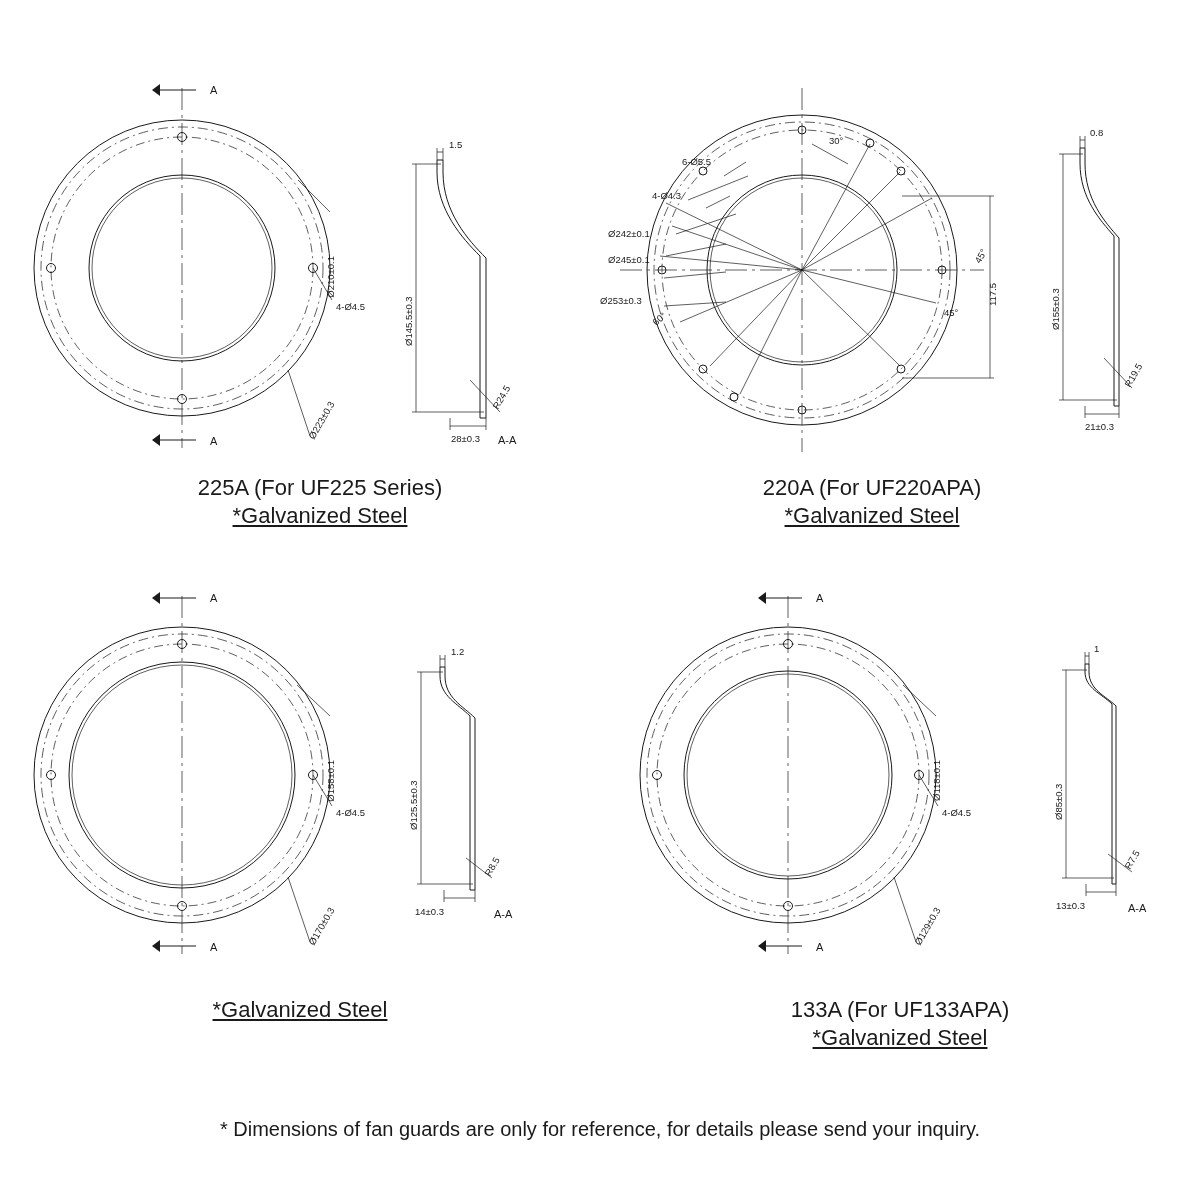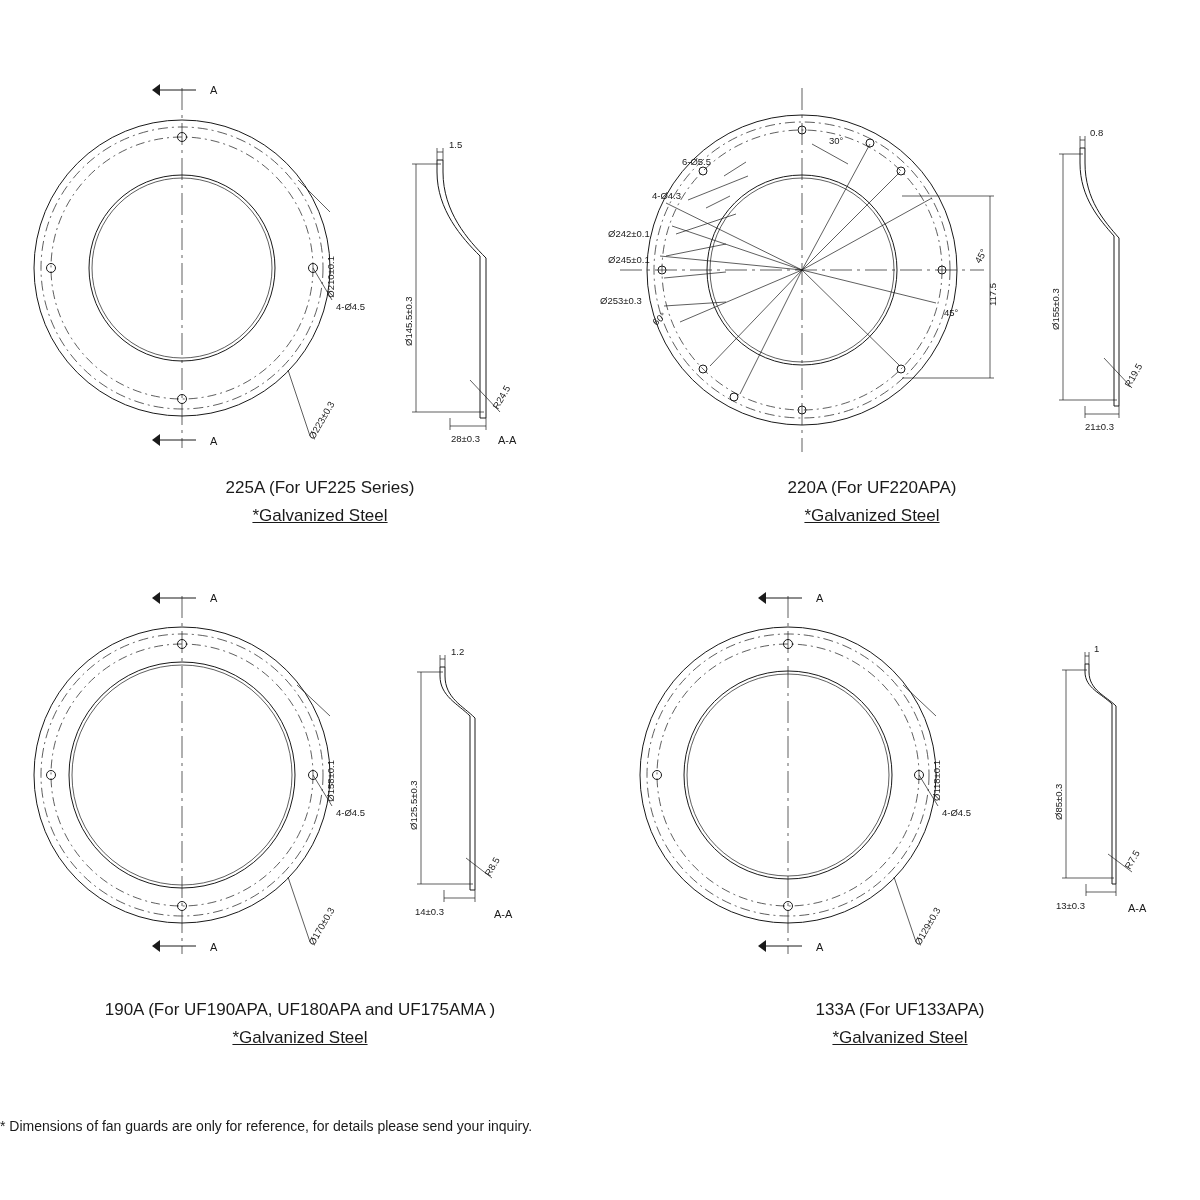--- a/index.html
+++ b/index.html
@@ -1,21 +1,21 @@
 <!DOCTYPE html>
 <html><head>
 <meta charset="utf-8">
 <style>
   html,body{margin:0;padding:0;background:#ffffff;}
   body{width:1200px;height:1200px;font-family:"Liberation Sans", sans-serif;color:#1a1a1a;position:relative;overflow:hidden;}
   .sheet{position:absolute;left:0;top:0;width:1200px;height:1200px;}
   .panel{position:absolute;}
-  .caption{position:absolute;text-align:center;font-size:17px;line-height:28px;color:#1a1a1a;width:600px;}
+  .caption{position:absolute;text-align:center;font-size:22px;line-height:28px;color:#1a1a1a;width:600px;}
   .caption .sub{display:block;text-decoration:underline;}
-  .footnote{position:absolute;left:0;top:1118px;width:1200px;text-align:left;font-size:14px;color:#1a1a1a;}
+  .footnote{position:absolute;left:0;top:1118px;width:1200px;text-align:center;font-size:20px;color:#1a1a1a;}
   svg{display:block;overflow:visible;}
   text{font-family:"Liberation Sans", sans-serif;fill:#1a1a1a;}
   .dim{font-size:9.5px;}
   .lbl{font-size:11px;}
 </style>
 </head>
 <body>
 
 <div class="sheet">
 
@@ -245,21 +245,20 @@
       <text class="dim" transform="rotate(-90 417 258)" x="417" y="258">Ø125.5±0.3</text>
       <text class="dim" transform="rotate(-60 490 305)" x="490" y="305">R8.5</text>
       <text class="dim" x="415" y="343">14±0.3</text>
 
       <text class="lbl" x="210" y="30">A</text>
       <text class="lbl" x="210" y="379">A</text>
       <text class="lbl" x="494" y="346">A-A</text>
     </svg>
   </div>
   <div class="caption" style="left:0px;top:996px;">
-    <span>190A (For UF190APA, UF180APA and UF175AMA )</span>
     <span class="sub">*Galvanized Steel</span>
   </div>
 
   <div class="panel" style="left:580px;top:572px;width:620px;height:400px;">
     <svg width="620" height="400" viewBox="0 0 620 400">
       <g fill="none" stroke="#1a1a1a" stroke-width="1">
         <g>
           <circle cx="208" cy="203" r="148"></circle>
           <circle cx="208" cy="203" r="141" stroke-dasharray="10 4 2 4" stroke-width="0.7"></circle>
           <circle cx="208" cy="203" r="104"></circle>

